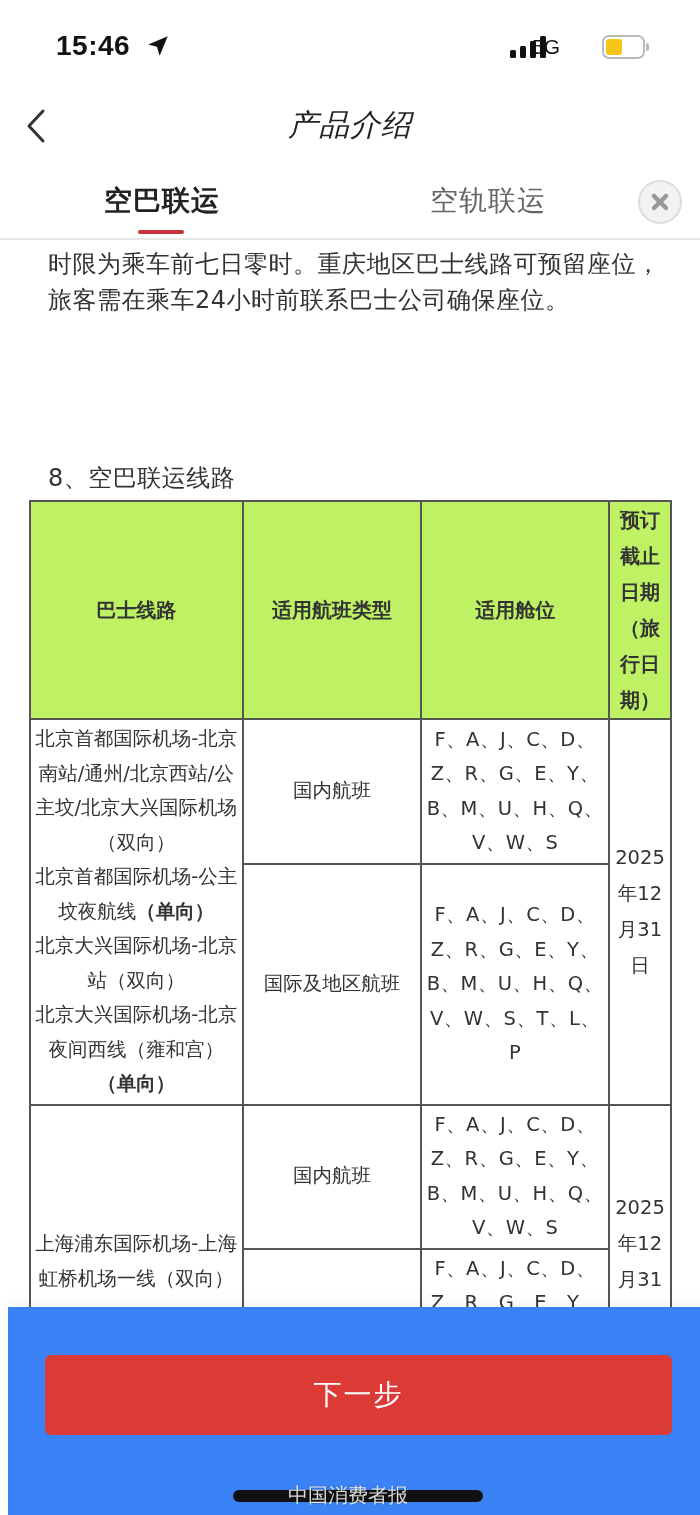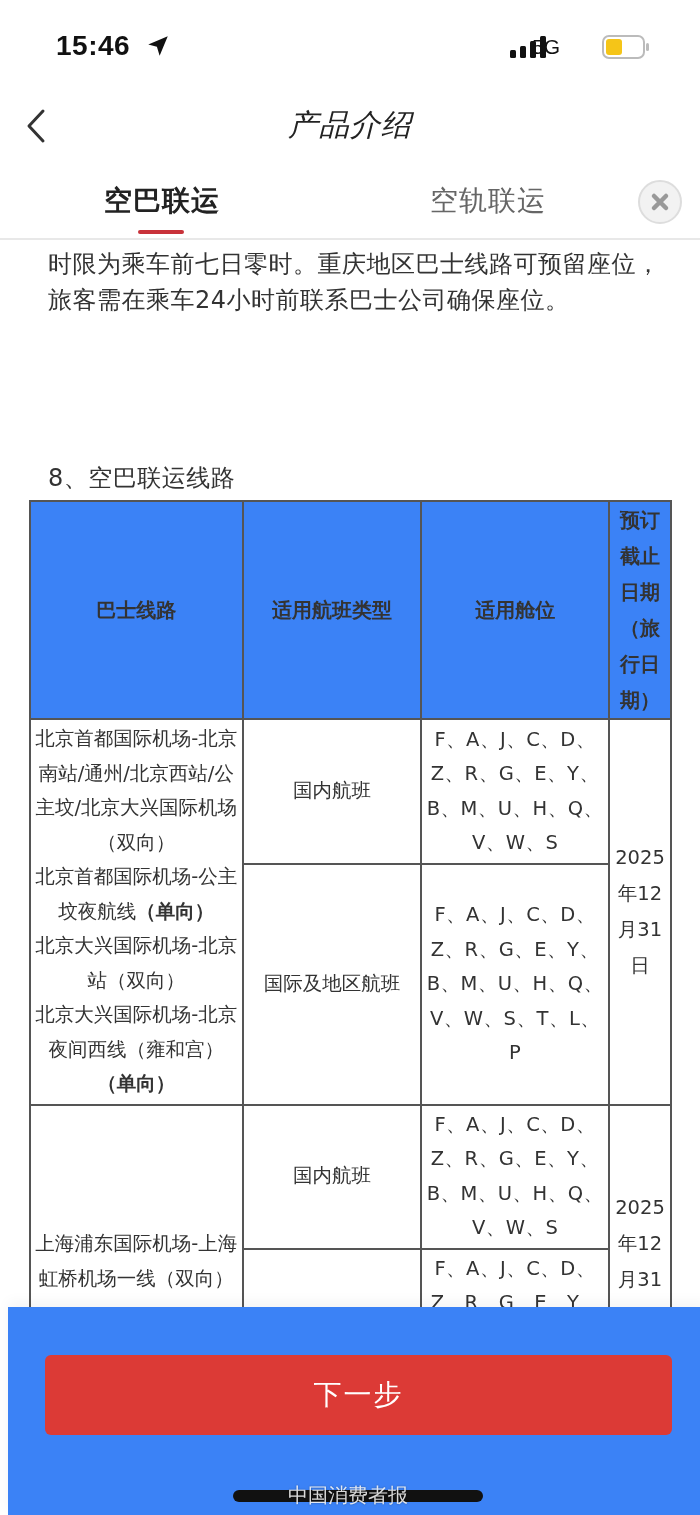--- a/index.html
+++ b/index.html
@@ -23,21 +23,21 @@
   .tab.inactive { left: 430px; color: #666; }
   .tab-underline { position: absolute; left: 138px; top: 62px; width: 46px; height: 4px; border-radius: 2px; background: #c8323a; }
   .close-btn { position: absolute; left: 638px; top: 12px; width: 44px; height: 44px; border-radius: 50%; border: 2px solid #ddd; background: #f2f2f2; display: flex; align-items: center; justify-content: center; cursor: pointer; }
 
   .content { position: absolute; left: 0; top: 242px; width: 700px; height: 1065px; overflow: hidden; padding-left: 6px; }
   .para { position: absolute; left: 48px; width: 620px; font-size: 24px; line-height: 36px; color: #333; letter-spacing: 0.5px; }
   .section-title { position: absolute; left: 48px; top: 220px; font-size: 24px; color: #333; letter-spacing: 0.5px; }
 
   table.routes { position: absolute; left: 29px; top: 258px; width: 643px; border-collapse: collapse; font-size: 19.5px; color: #333; }
   table.routes th, table.routes td { border: 2px solid #555; text-align: center; vertical-align: middle; }
-  table.routes th { background: #3b82f6; font-weight: bold; font-size: 20px; height: 203px; }
+  table.routes th { background: #bef264; font-weight: bold; font-size: 20px; height: 203px; }
   th.c4, td.c4 { width: 62px; line-height: 36px; padding: 0 4px; }
   th.c1, td.c1 { width: 213px; }
   th.c2, td.c2 { width: 179px; }
   th.c3, td.c3 { width: 188px; }
   td { line-height: 34.5px; }
   td.c1 { padding: 2px 2px; }
   td.c3 { padding: 2px 4px; letter-spacing: 0.5px; }
   .bold { font-weight: bold; }
 
   .bottom-bar { position: absolute; left: 8px; top: 1307px; width: 700px; height: 208px; background: #3b82f6; box-shadow: 0 -6px 12px rgba(0,0,0,0.04); }

